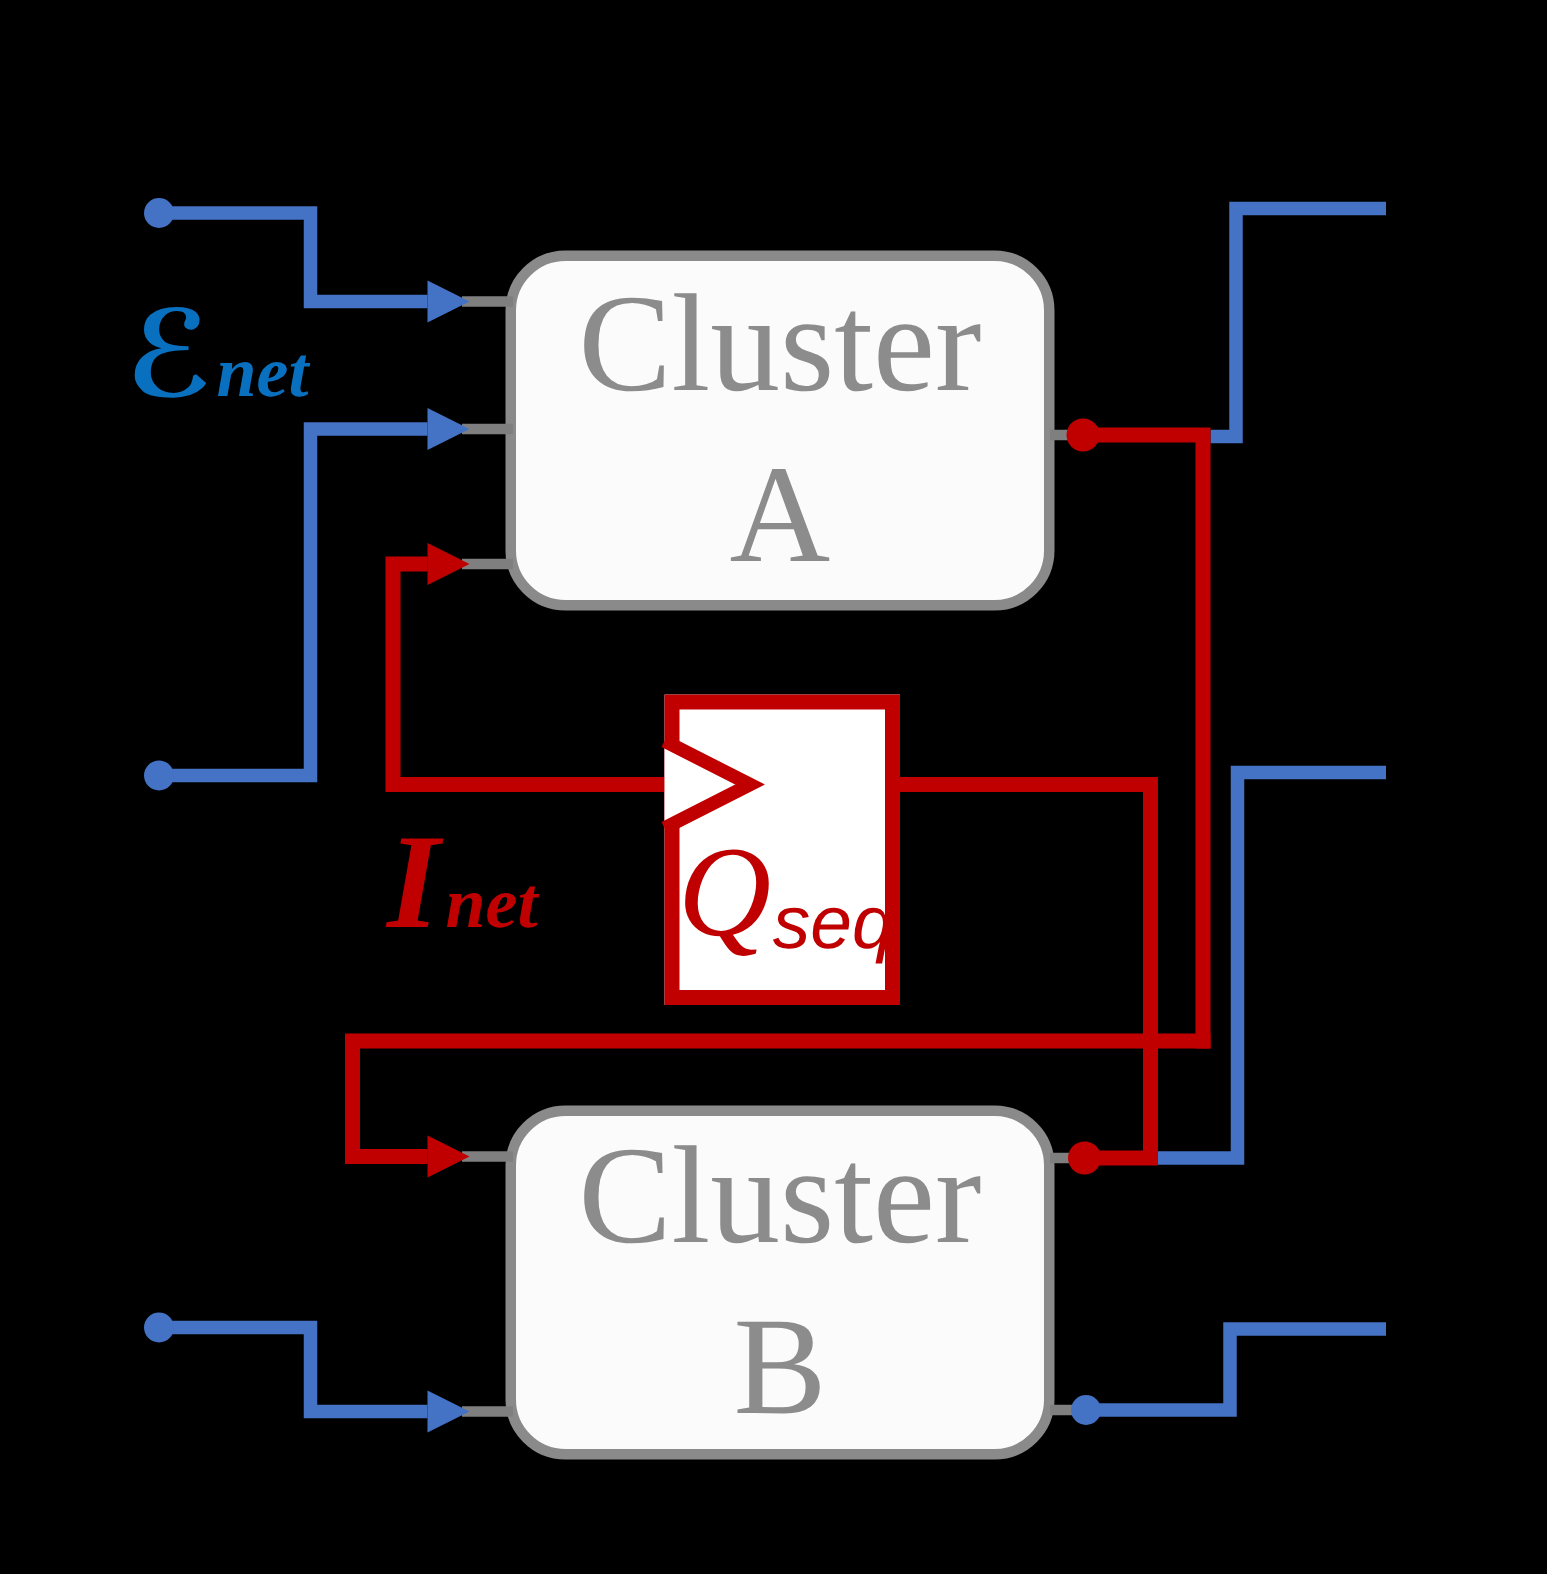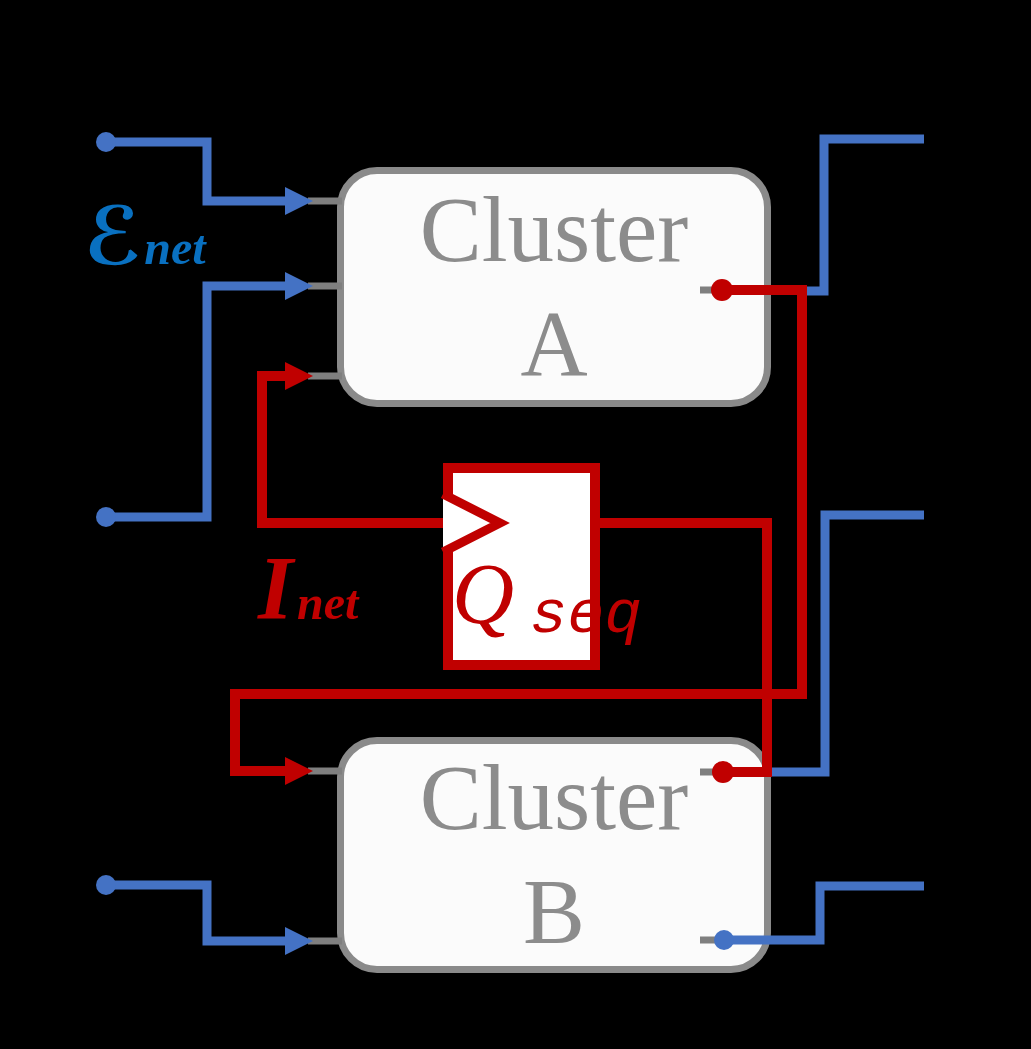--- a/index.html
+++ b/index.html
@@ -15,21 +15,21 @@
   }
   *{margin:0;padding:0;box-sizing:border-box;}
   html,body{width:1031px;height:1049px;overflow:hidden;}
   body{background:var(--bg);position:relative;font-family:"Liberation Serif",serif;}
 
   .canvas{position:absolute;inset:0;width:1031px;height:1049px;}
 
   
   .cluster-box{
     position:absolute;
-    width:434px;
+    width:366px;
     background:var(--box-fill);
     border:7px solid var(--border-gray);
     border-radius:40px;
     display:flex;
     flex-direction:column;
     align-items:center;
     justify-content:center;
     color:var(--text-gray);
     font-size:93px;
     line-height:114px;
@@ -60,21 +60,21 @@
   
   .mlabel{position:absolute;display:flex;align-items:baseline;white-space:nowrap;}
   .enet-label{left:84px;top:197px;color:var(--label-blue);}
   .enet-sym{font-family:"DejaVu Sans",sans-serif;font-style:italic;font-weight:bold;font-size:80px;line-height:1;}
   .enet-sub{font-family:"Liberation Serif",serif;font-style:italic;font-weight:bold;font-size:48px;line-height:1;margin-left:2px;}
   .inet-label{left:258px;top:544px;color:var(--wire-red);}
   .inet-sym{font-family:"Liberation Serif",serif;font-style:italic;font-weight:bold;font-size:90px;line-height:1;}
   .inet-sub{font-family:"Liberation Serif",serif;font-style:italic;font-weight:bold;font-size:48px;line-height:1;margin-left:4px;}
   .qseq-label{left:452px;top:551px;color:var(--wire-red);}
   .qseq-sym{font-family:"Liberation Serif",serif;font-style:italic;font-size:86px;line-height:1;}
-  .qseq-sub{font-family:Liberation Mono, monospace;font-style:italic;font-size:62px;line-height:1;position:relative;top:9px;margin-left:16px;}
+  .qseq-sub{font-family:Liberation Sans, sans-serif;font-style:italic;font-size:50px;line-height:1;position:relative;top:9px;margin-left:1px;}
 </style>
 </head>
 <body>
 
 <div class="canvas">
 
   <div class="cluster-box cluster-a">
     <div>Cluster</div>
     <div>A</div>
   </div>

